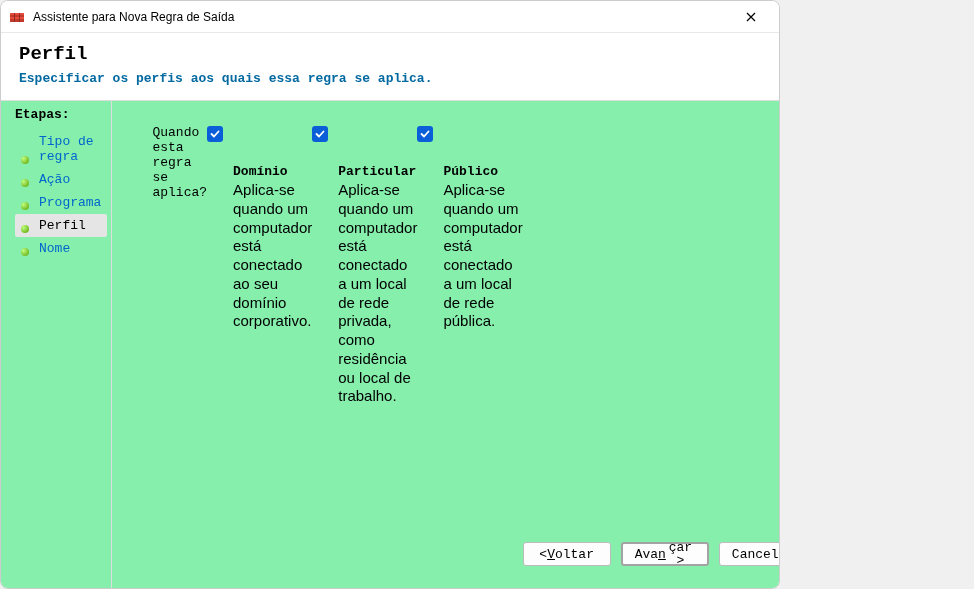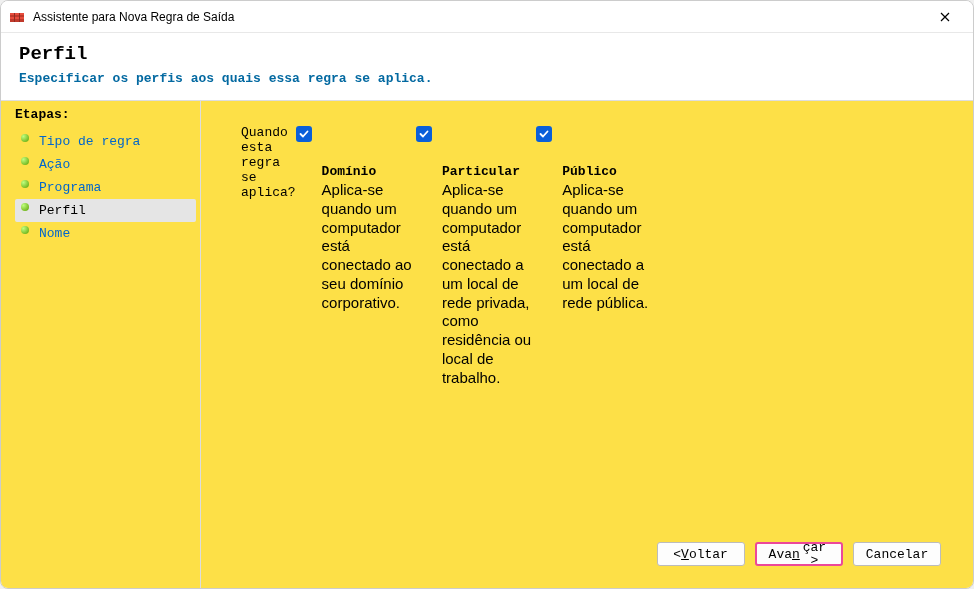--- a/index.html
+++ b/index.html
@@ -4,21 +4,21 @@
   <style>
     * { box-sizing: border-box; margin: 0; padding: 0; }
     body {
       font-family: "Segoe UI", Tahoma, sans-serif;
       background: #f0f0f0;
       width: 974px;
       height: 589px;
       overflow: hidden;
     }
     .window {
-      width: 974px;
+      width: 780px;
       height: 589px;
       background: #fff;
       border: 1px solid #ccc;
       border-radius: 8px;
       display: flex;
       flex-direction: column;
       overflow: hidden;
     }
     .titlebar {
       height: 32px;
@@ -61,38 +61,38 @@
     }
     .header-sub {
       font-family: "Courier New", monospace;
       font-size: 13px;
       color: #0369a1;
       font-weight: bold;
     }
     .body {
       flex: 1;
       display: flex;
-      background: #fde047;
+      background: #86efac;
       min-height: 0;
     }
     .sidebar {
       width: 200px;
       padding: 6px 4px 6px 14px;
       border-right: 1px solid #ddd;
     }
     .etapas-label {
       font-family: "Courier New", monospace;
       font-size: 13px;
       font-weight: bold;
       color: #000;
       margin-bottom: 8px;
     }
     .step-item {
       display: flex;
-      align-items: flex-start;
+      align-items: flex-end;
       padding: 4px 6px;
       font-family: "Courier New", monospace;
       font-size: 13px;
       color: #0066cc;
       cursor: pointer;
       border-radius: 2px;
     }
     .step-item.active {
       background: #e5e5e5;
       color: #000;
@@ -167,21 +167,21 @@
       border-radius: 3px;
       font-family: "Courier New", monospace;
       font-size: 13px;
       color: #000;
       display: inline-flex;
       align-items: center;
       justify-content: center;
       cursor: pointer;
       line-height: 1;
     }
-    .btn.primary { border: 2px solid #ec4899; text-align: center; }
+    .btn.primary { border: 2px solid #a3a3a3; text-align: center; }
     .btn .accel { text-decoration: underline; }
   </style>
 </head>
 <body>
 
 <div class="window">
   <div class="titlebar">
     <span class="titlebar-icon">
       <svg width="16" height="16" viewBox="0 0 16 16">
         <rect x="1" y="4" width="14" height="9" fill="#c0392b"></rect>

